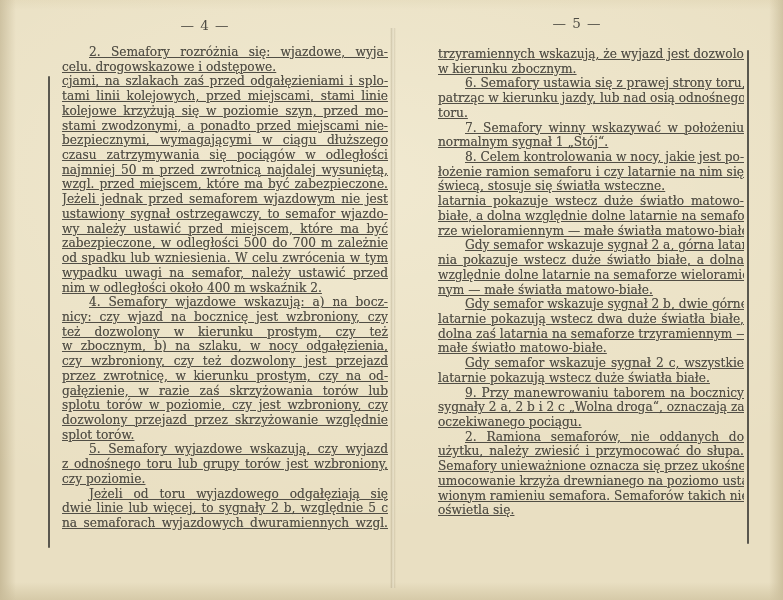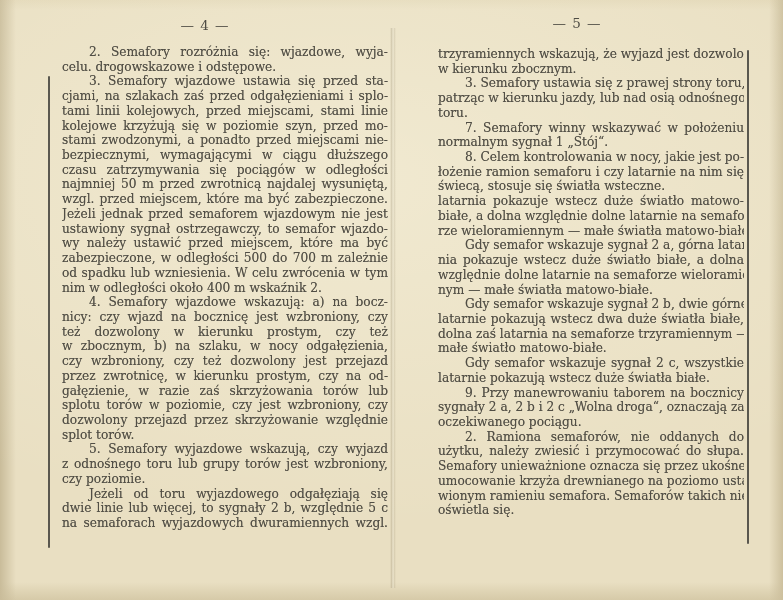--- a/index.html
+++ b/index.html
@@ -24,21 +24,21 @@
     position:absolute;left:390px;top:28px;width:6px;height:560px;
     background:linear-gradient(90deg, rgba(120,108,80,0) 0px, rgba(120,108,80,0.28) 2px, rgba(255,250,230,0.65) 3px, rgba(120,108,80,0.18) 4px, rgba(120,108,80,0) 6px);
   }
   .page-header{
     position:absolute;height:18px;
     font-size:13.5px;letter-spacing:1px;text-align:center;
     color:#4e4c44;
   }
   #header-left{left:150px;top:17px;width:110px;}
   #header-right{left:522px;top:15px;width:110px;}
-  .textcol{position:absolute;}
+  .textcol{position:absolute;text-decoration:underline;}
   #col-left{left:62px;top:45px;width:326px;}
   #col-right{left:438px;top:47px;width:306px;}
   .line{
     height:14.72px;line-height:14.6px;
     font-size:12.2px;
     text-align:justify;text-align-last:justify;
     overflow:hidden;white-space:nowrap;
     color:#514e45;
     text-shadow:0 0 0.5px rgba(81,78,69,0.55);
   }
@@ -55,34 +55,34 @@
 
 <div id="spread">
 
   <div class="gutter"></div>
 
   <div id="header-left" class="page-header">— 4 —</div>
   <div id="bar-left" class="margin-bar"></div>
   <div id="col-left" class="textcol">
       <div class="line ind">2. Semafory rozróżnia się: wjazdowe, wyja-</div>
       <div class="line nj">celu. drogowskazowe i odstępowe.</div>
-      <div class="line ind">3. Semafory wjazdowe ustawia się przed sta-</div>
       <div class="line">cjami, na szlakach zaś przed odgałęzieniami i splo-</div>
       <div class="line">tami linii kolejowych, przed miejscami, stami linie</div>
       <div class="line">kolejowe krzyżują się w poziomie szyn, przed mo-</div>
       <div class="line">stami zwodzonymi, a ponadto przed miejscami nie-</div>
       <div class="line">bezpiecznymi, wymagającymi w ciągu dłuższego</div>
       <div class="line">czasu zatrzymywania się pociągów w odległości</div>
       <div class="line">najmniej 50 m przed zwrotnicą najdalej wysuniętą,</div>
       <div class="line">wzgl. przed miejscem, które ma być zabezpieczone.</div>
       <div class="line">Jeżeli jednak przed semaforem wjazdowym nie jest</div>
       <div class="line">ustawiony sygnał ostrzegawczy, to semafor wjazdo-</div>
       <div class="line">wy należy ustawić przed miejscem, które ma być</div>
       <div class="line">zabezpieczone, w odległości 500 do 700 m zależnie</div>
       <div class="line">od spadku lub wzniesienia. W celu zwrócenia w tym</div>
+      <div class="line">wypadku uwagi na semafor, należy ustawić przed</div>
       <div class="line nj">nim w odległości około 400 m wskaźnik 2.</div>
       <div class="line ind">4. Semafory wjazdowe wskazują: a) na bocz-</div>
       <div class="line">nicy: czy wjazd na bocznicę jest wzbroniony, czy</div>
       <div class="line">też dozwolony w kierunku prostym, czy też</div>
       <div class="line">w zbocznym, b) na szlaku, w nocy odgałęzienia,</div>
       <div class="line">czy wzbroniony, czy też dozwolony jest przejazd</div>
       <div class="line">przez zwrotnicę, w kierunku prostym, czy na od-</div>
       <div class="line">gałęzienie, w razie zaś skrzyżowania torów lub</div>
       <div class="line">splotu torów w poziomie, czy jest wzbroniony, czy</div>
       <div class="line">dozwolony przejazd przez skrzyżowanie względnie</div>
@@ -93,21 +93,21 @@
       <div class="line ind">Jeżeli od toru wyjazdowego odgałęziają się</div>
       <div class="line">dwie linie lub więcej, to sygnały 2 b, względnie 5 c</div>
       <div class="line">na semaforach wyjazdowych dwuramiennych wzgl.</div>
     </div>
 
   <div id="header-right" class="page-header">— 5 —</div>
   <div id="bar-right" class="margin-bar"></div>
   <div id="col-right" class="textcol">
       <div class="line">trzyramiennych wskazują, że wyjazd jest dozwolony</div>
       <div class="line nj">w kierunku zbocznym.</div>
-      <div class="line ind">3. Semafory ustawia się z prawej strony toru,</div>
+      <div class="line ind">6. Semafory ustawia się z prawej strony toru,</div>
       <div class="line">patrząc w kierunku jazdy, lub nad osią odnośnego</div>
       <div class="line nj">toru.</div>
       <div class="line ind">7. Semafory winny wskazywać w położeniu</div>
       <div class="line nj">normalnym sygnał 1 „Stój“.</div>
       <div class="line ind">8. Celem kontrolowania w nocy, jakie jest po-</div>
       <div class="line">łożenie ramion semaforu i czy latarnie na nim się</div>
       <div class="line nj">świecą, stosuje się światła wsteczne.</div>
       <div class="line">latarnia pokazuje wstecz duże światło matowo-</div>
       <div class="line">białe, a dolna względnie dolne latarnie na semafo-</div>
       <div class="line nj">rze wieloramiennym — małe światła matowo-białe.</div>

